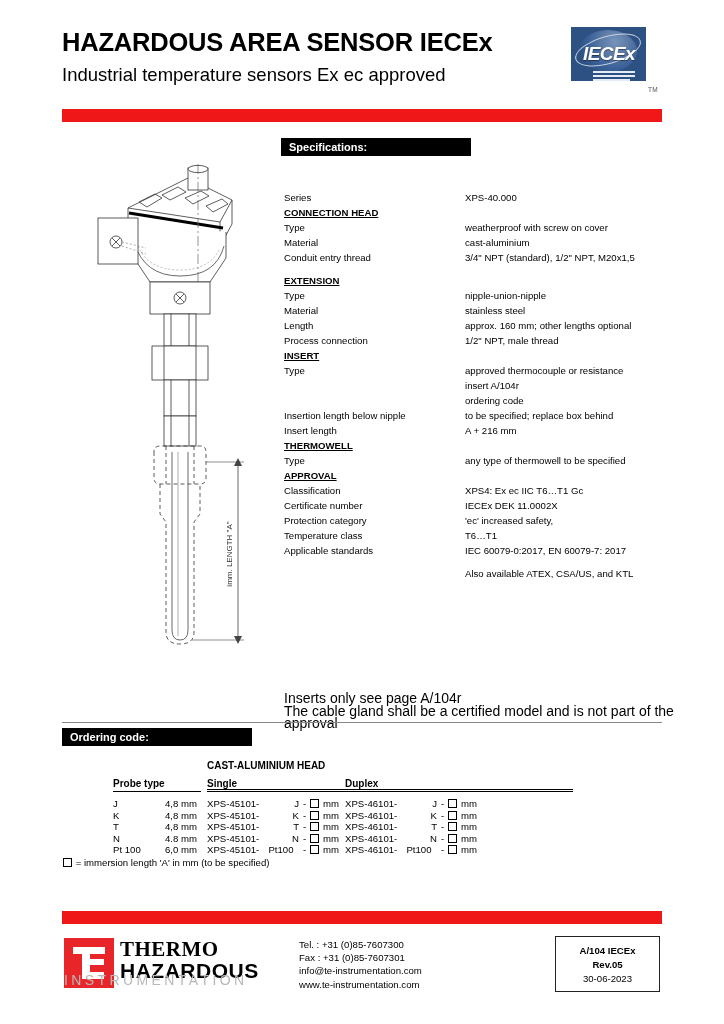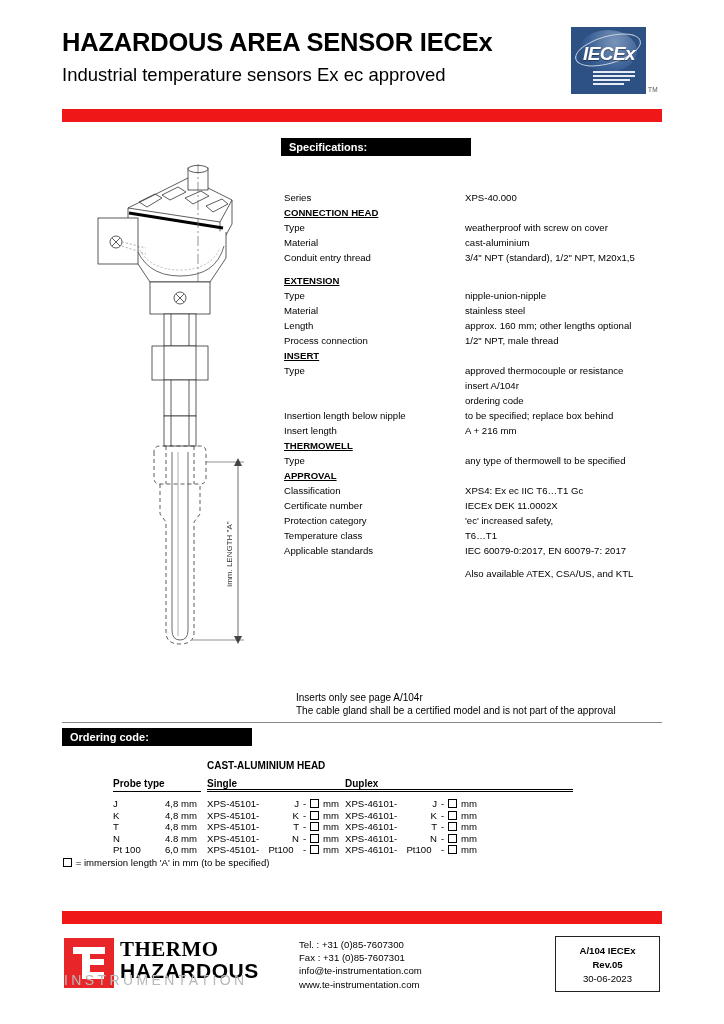--- a/index.html
+++ b/index.html
@@ -35,21 +35,21 @@
   .hdr-sub {
     position: absolute;
     left: 62px; top: 64px;
     font-size: 18.5px;
     font-weight: normal;
     white-space: nowrap;
   }
   .logo-iecex {
     position: absolute;
     left: 571px; top: 27px;
-    width: 75px; height: 67px;
+    width: 75px; height: 54px;
     background: #2e5183;
     overflow: hidden;
   }
   .logo-iecex .globe {
     position: absolute;
     left: 8px; top: 3px;
     width: 58px; height: 42px;
     border-radius: 50%;
     background: radial-gradient(circle at 62% 28%, #7d98bd 0%, #5f7da8 28%, #3c639a 55%, #2e5183 78%);
     opacity: .95;
@@ -155,22 +155,22 @@
   }
   .spec-row.group .lbl {
     font-weight: bold;
     text-decoration: underline;
   }
   .spec-row.spacer { height: 8px; }
 
   
   .notes {
     position: absolute;
-    left: 296px; top: 692px;
-    font-size: 10px;
+    left: 284px; top: 692px;
+    font-size: 14px;
     line-height: 12.5px;
   }
 
   
   .order-wrap {
     position: absolute;
     left: 113px; top: 760px;
     font-size: 9.6px;
   }
   .cast-head {

